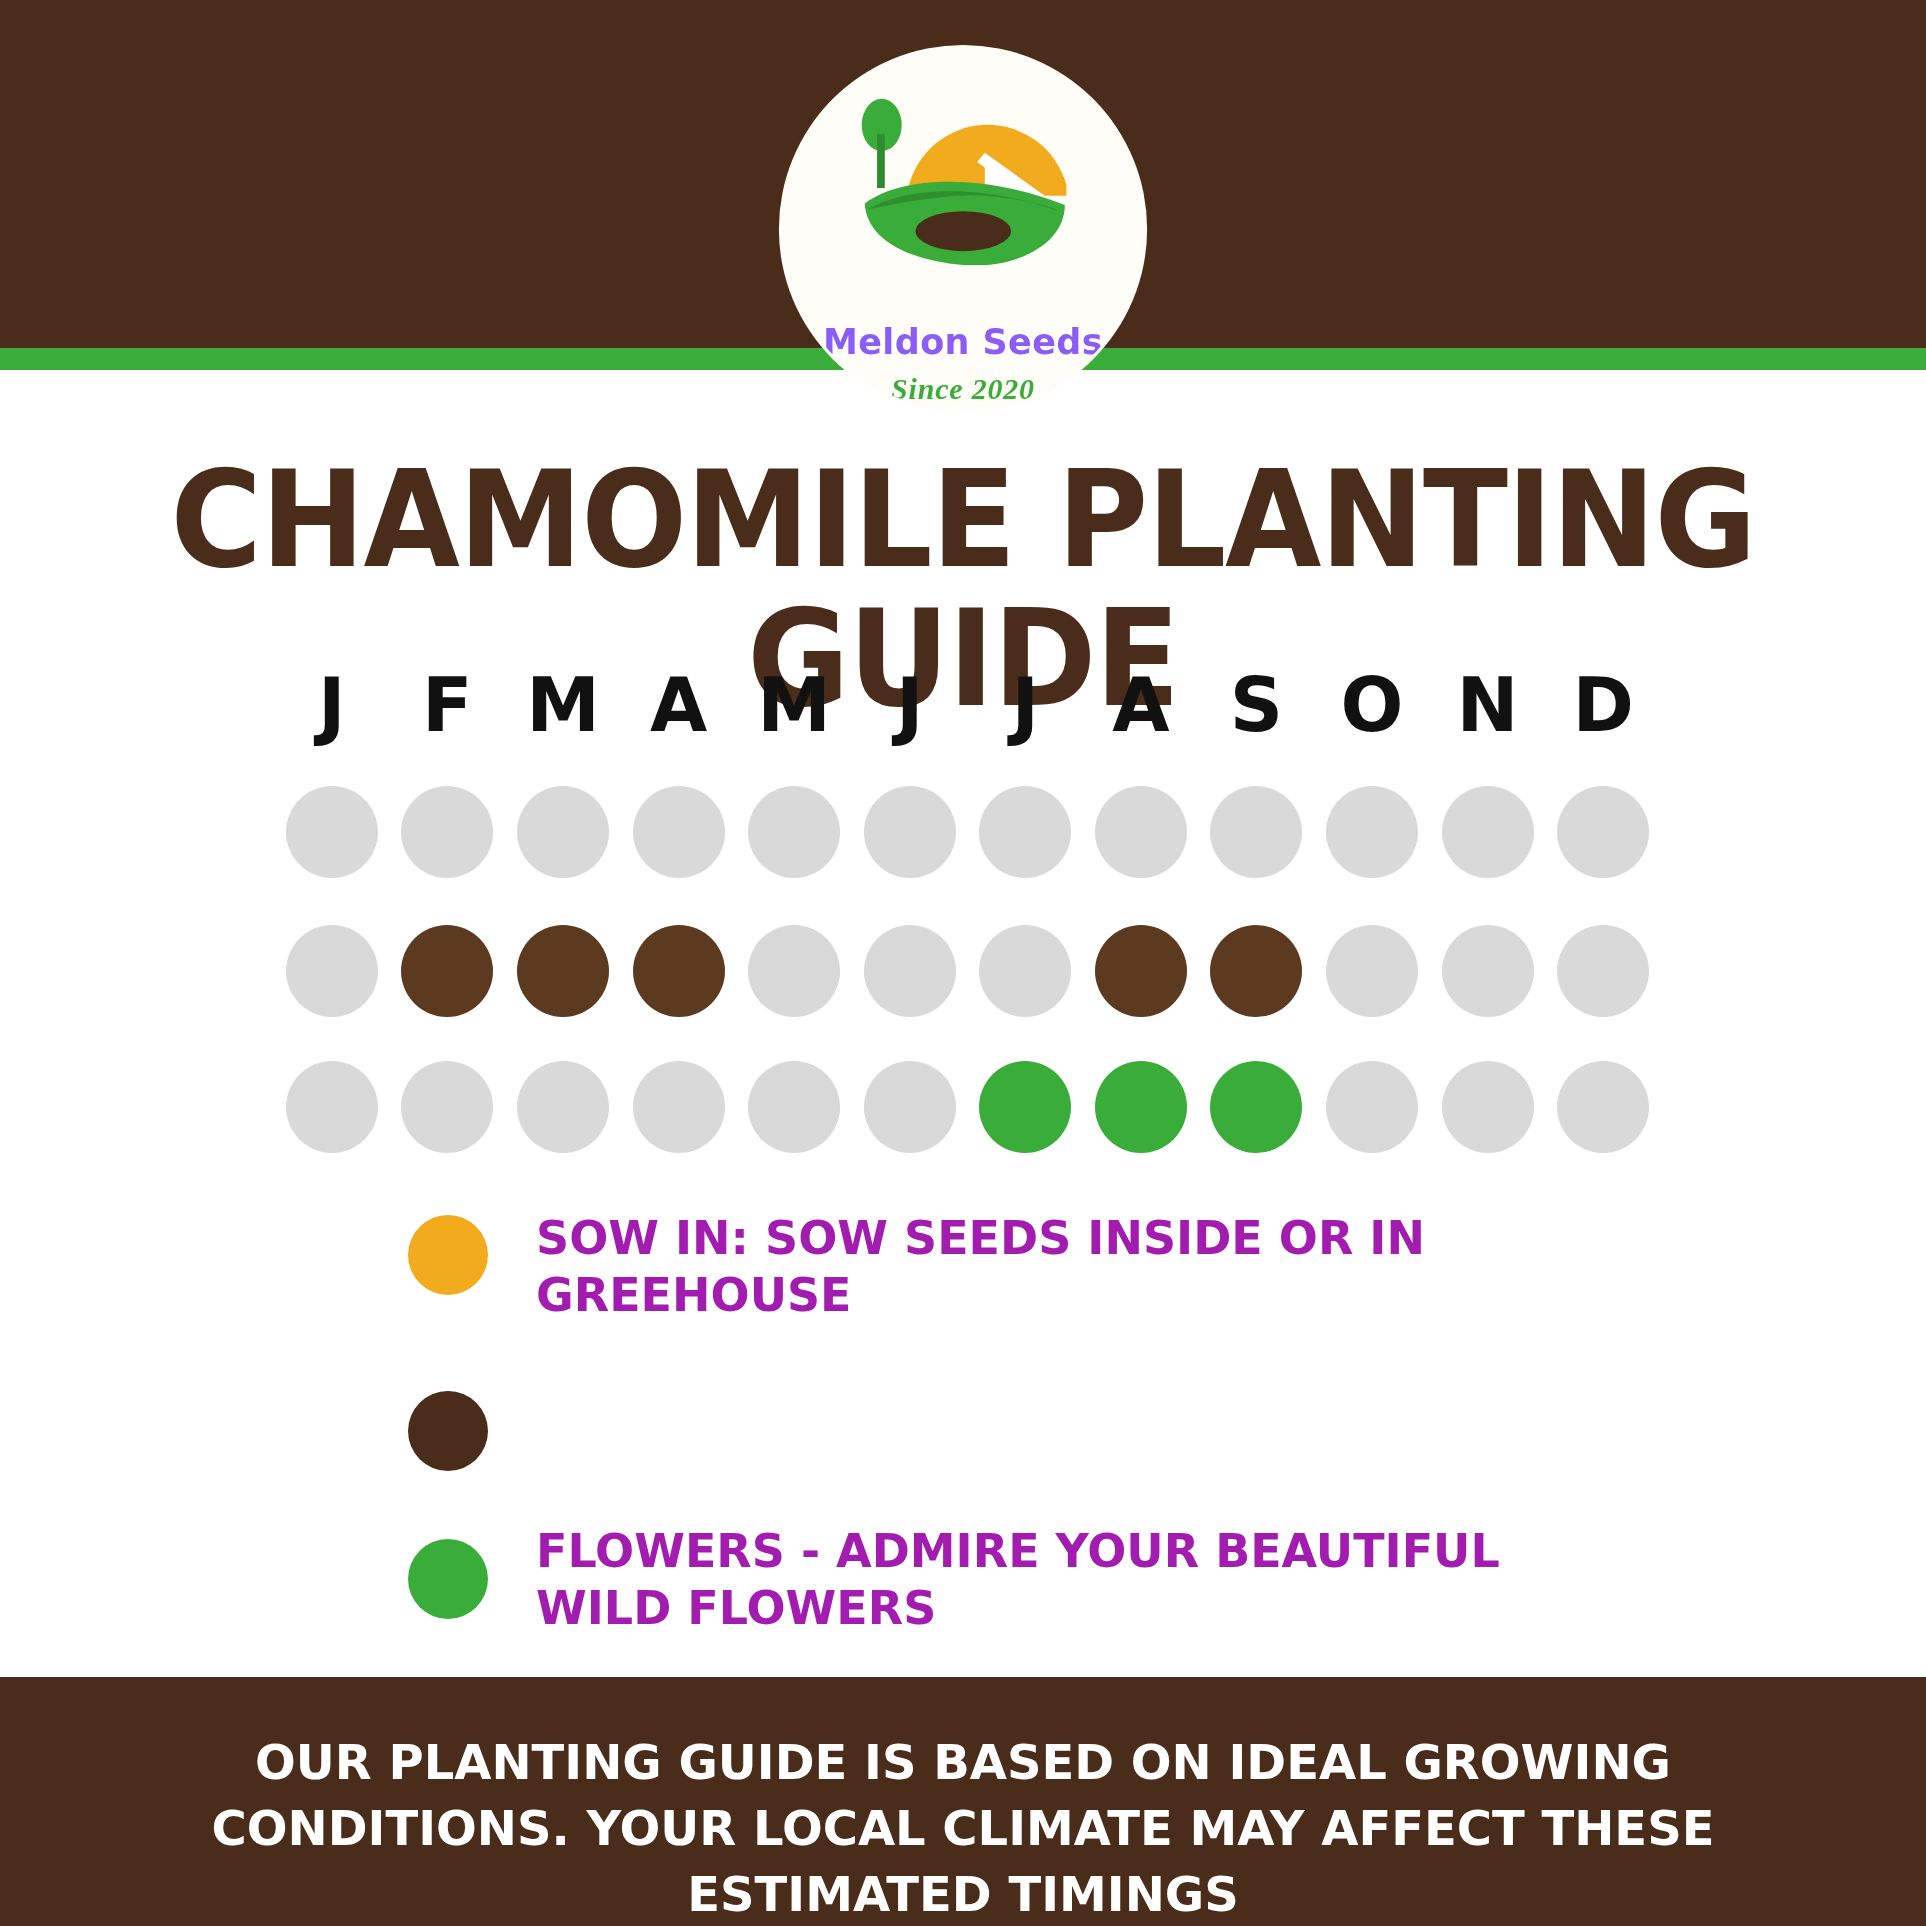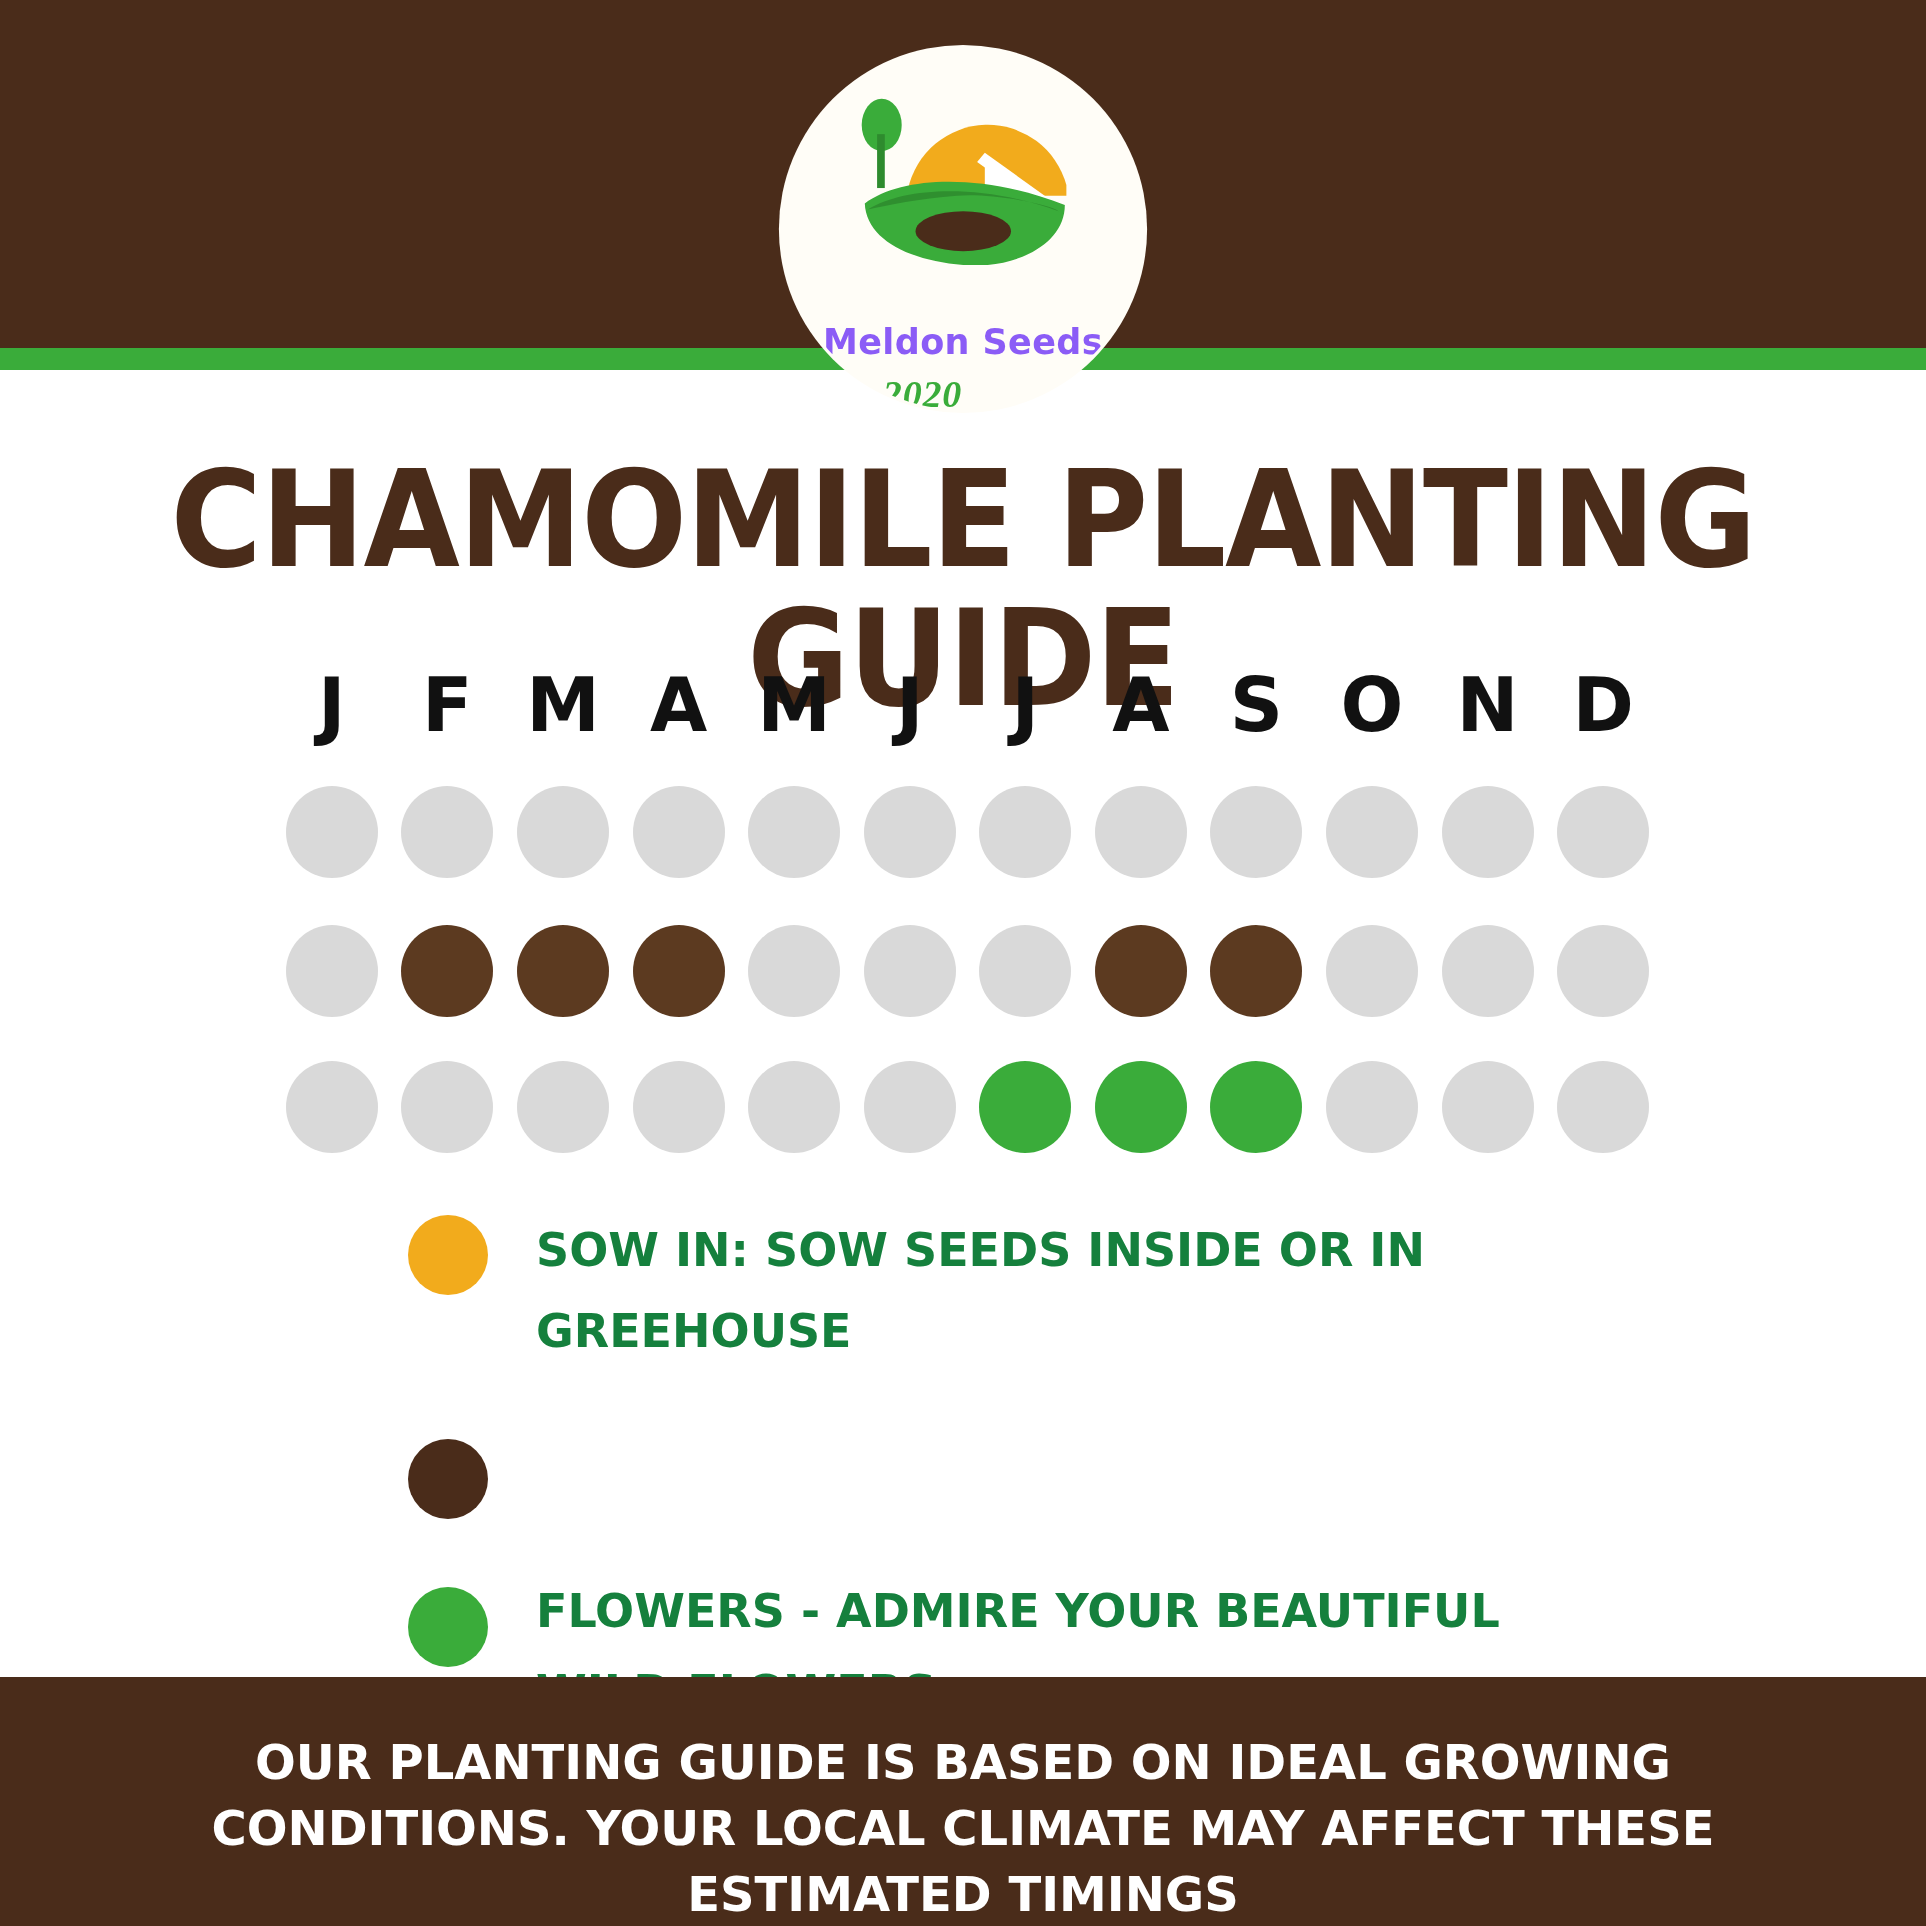--- a/index.html
+++ b/index.html
@@ -64,25 +64,25 @@
     font-weight: bold;
     font-size: 35px;
     color: #8b5cf6;
     letter-spacing: 0.4px;
   }
   .logo-since {
     position: absolute;
     top: 324px;
     left: 0;
     width: 362px;
-    text-align: left;
+    text-align: center;
     font-family: "Liberation Serif", serif;
     font-style: italic;
     font-weight: bold;
-    font-size: 38px;
+    font-size: 30px;
     color: #3aac3a;
     letter-spacing: 0.8px;
   }
 
   
   .title {
     position: absolute;
     top: 451px;
     left: 0;
     width: 1926px;
@@ -157,22 +157,22 @@
     margin-top: 4.6px;
   }
   .legend-dot.sow-in { background: #f2ab1c; }
   .legend-dot.sow-out { background: #4a2c1a; }
   .legend-dot.flower { background: #3aac3a; }
   .legend-text {
     margin-left: 48px;
     font-family: "DejaVu Sans", sans-serif;
     font-weight: bold;
     font-size: 46px;
-    line-height: 81px;
-    color: #15803d;
+    line-height: 57px;
+    color: #a21caf;
     max-width: 1002px;
   }
   .legend-item.two-line .legend-dot { margin-top: 15.4px; }
 
   
   .footer-band {
     position: absolute;
     left: 0;
     bottom: 0;
     width: 1926px;

